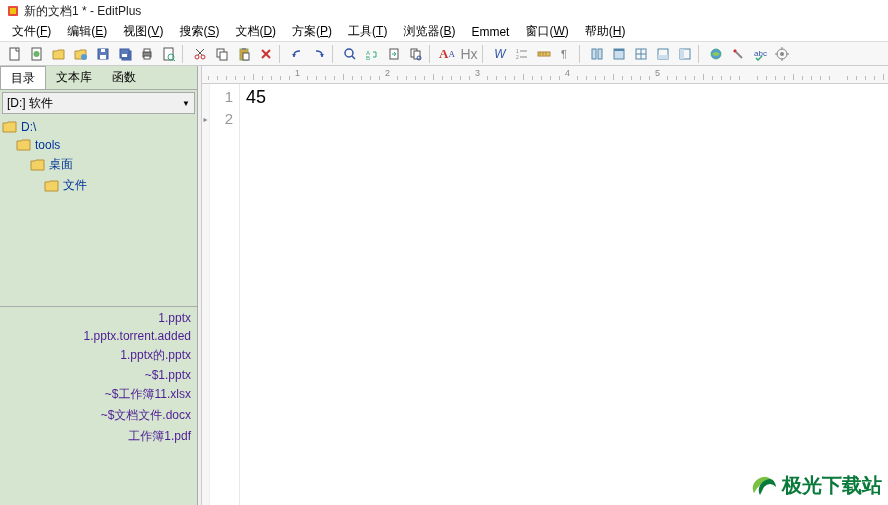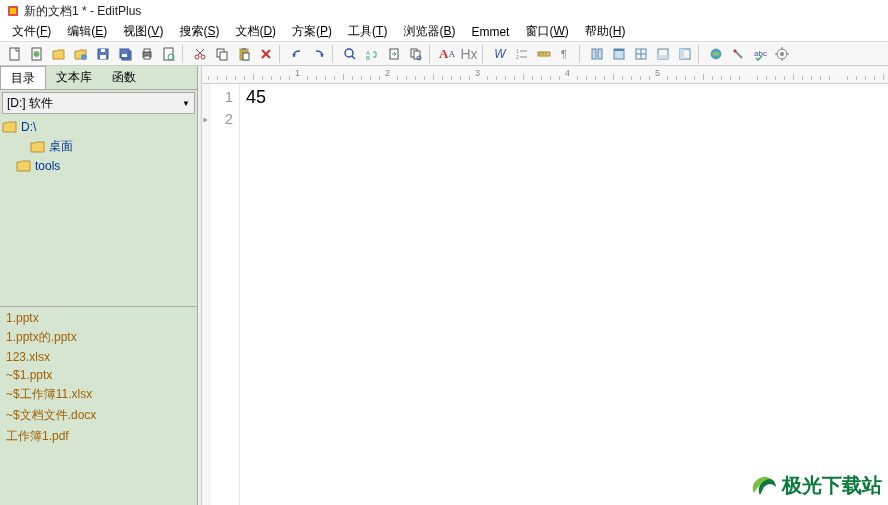--- a/index.html
+++ b/index.html
@@ -23,21 +23,21 @@
 .stab.active { background: #fff; border: 1px solid #aaa; border-bottom: none; }
 .drive { height: 22px; background: #f0f0f0; border: 1px solid #aaa; margin: 2px; display: flex; align-items: center; padding: 0 4px; position: relative; }
 .drive .dd { position: absolute; right: 4px; font-size: 8px; }
 .tree { background: #d6e5d0; height: 190px; overflow: auto; padding: 2px; }
 .tnode { display: flex; align-items: center; padding: 2px 0; cursor: default; color: #003399; }
 .tnode .ticon { width: 16px; height: 14px; margin-right: 3px; }
 .tind1 { padding-left: 14px; }
 .tind2 { padding-left: 28px; }
 .tind3 { padding-left: 42px; }
 .filelist { flex: 1; background: #d6e5d0; border-top: 1px solid #aaa; overflow: auto; padding: 2px; }
-.frow { padding: 2px 4px; cursor: default; color: #a16207; }
+.frow { padding: 2px 4px; cursor: default; color: #4c1d95; text-align: right; }
 
 .splitter { width: 4px; background: #f0f0f0; cursor: col-resize; border-right: 1px solid #ccc; }
 
 .editor { flex: 1; display: flex; flex-direction: column; background: #fff; }
 .ruler { height: 18px; background: #f7f7f7; border-bottom: 1px solid #ccc; position: relative; overflow: hidden; font-size: 9px; color: #888; }
 .rmark { position: absolute; top: 2px; }
 .rmark.minor { top: 10px; border-left: 1px solid #bbb; height: 4px; }
 .rmark.major { color: #888; }
 .editbody { flex: 1; display: flex; background: #fff; }
 .gutter { width: 30px; background: #fff; border-right: 1px solid #e8e8e8; text-align: right; padding-right: 6px; padding-top: 2px; color: #999; font-family: Consolas, monospace; font-size: 15px; line-height: 22px; }
@@ -306,37 +306,43 @@
       <span>[D:] 软件</span>
       <span class="dd">▼</span>
     </div>
     <div class="tree" id="tree">
         <div class="tnode tind0">
           <span class="ticon"><svg width="16" height="14">
               <path d="M1 3 L5 3 L6 2 L14 2 L14 12 L1 12 Z" fill="#f3d163" stroke="#b8923c"></path>
             </svg></span>
           <span>D:\</span>
         </div>
+        <div class="tnode tind1">
+          <span class="ticon"><svg width="16" height="14">
+              <path d="M1 3 L5 3 L6 2 L14 2 L14 12 L1 12 Z" fill="#f3d163" stroke="#b8923c"></path>
+            </svg></span>
+          <span>tools</span>
+        </div>
         <div class="tnode tind2">
           <span class="ticon"><svg width="16" height="14">
               <path d="M1 3 L5 3 L6 2 L14 2 L14 12 L1 12 Z" fill="#f3d163" stroke="#b8923c"></path>
             </svg></span>
           <span>桌面</span>
         </div>
-        <div class="tnode tind1">
+        <div class="tnode tind3">
           <span class="ticon"><svg width="16" height="14">
               <path d="M1 3 L5 3 L6 2 L14 2 L14 12 L1 12 Z" fill="#f3d163" stroke="#b8923c"></path>
             </svg></span>
-          <span>tools</span>
+          <span>文件</span>
         </div>
       </div>
     <div class="filelist" id="filelist">
         <div class="frow">1.pptx</div>
+        <div class="frow">1.pptx.torrent.added</div>
         <div class="frow">1.pptx的.pptx</div>
-        <div class="frow">123.xlsx</div>
         <div class="frow">~$1.pptx</div>
         <div class="frow">~$工作簿11.xlsx</div>
         <div class="frow">~$文档文件.docx</div>
         <div class="frow">工作簿1.pdf</div>
       </div>
   </div>
 
   <div class="splitter"></div>
 
   <div class="editor">

